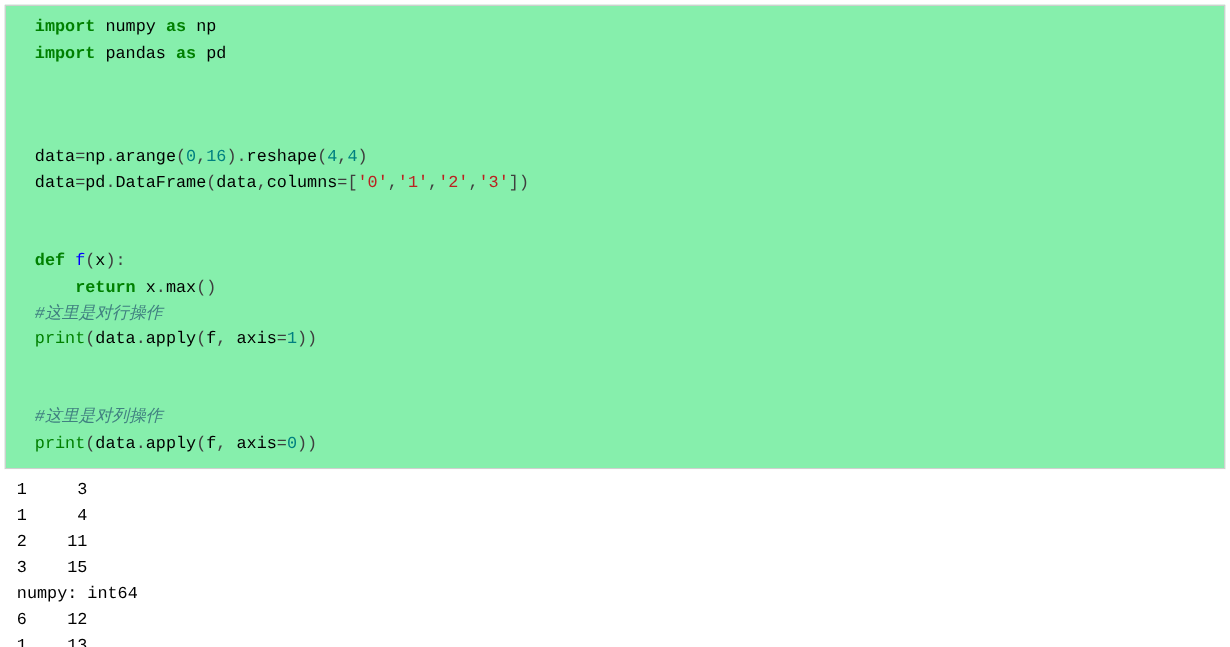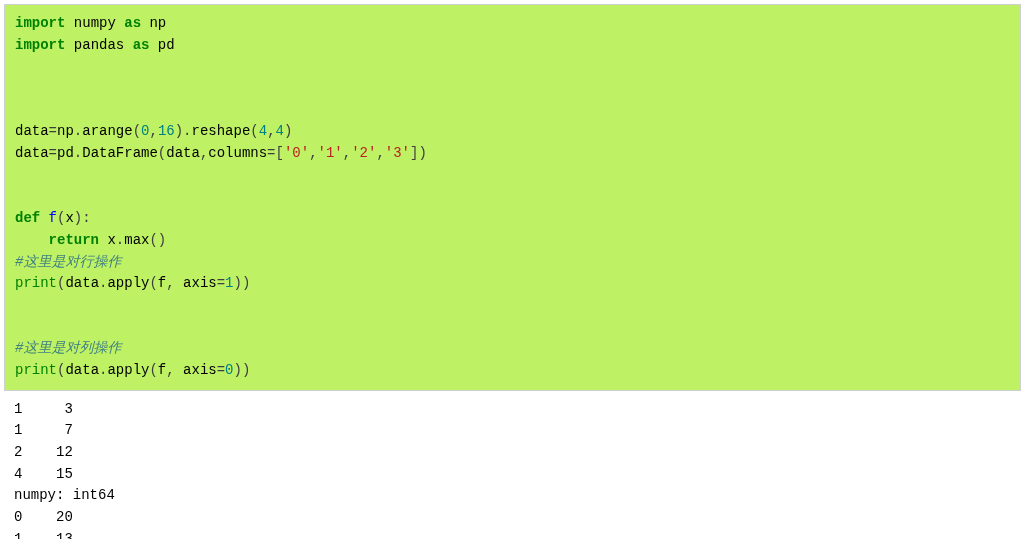--- a/index.html
+++ b/index.html
@@ -7,23 +7,23 @@
       padding: 0;
       box-sizing: border-box;
     }
     body {
       font-family: "Courier New", monospace;
       font-size: 14px;
       background: #fff;
       padding: 4px;
     }
     .code-cell {
-      background: #bef264;
+      background: #86efac;
       border: 1px solid #cfcfcf;
-      padding: 8px 10px;
+      padding: 8px 24px;
       line-height: 1.55;
       white-space: pre;
       overflow-x: auto;
       color: #000;
     }
     .output-cell {
       background: #fff;
       padding: 8px 10px 2px 10px;
       line-height: 1.55;
       white-space: pre;
@@ -52,21 +52,21 @@
 <span class="kw-green">def</span><span class="kw-blue"> f</span><span class="punct">(</span><span>x</span><span class="punct">):</span>
 <span>    </span><span class="kw-green">return</span><span> x</span><span class="punct">.</span><span>max</span><span class="punct">()</span>
 <span class="comment">#这里是对行操作</span>
 <span class="builtin">print</span><span class="punct">(</span><span>data</span><span class="punct">.</span><span>apply</span><span class="punct">(</span><span>f</span><span class="punct">, </span><span>axis</span><span class="punct">=</span><span class="num">1</span><span class="punct">))</span>
 <span>
 </span>
 <span class="comment">#这里是对列操作</span>
 <span class="builtin">print</span><span class="punct">(</span><span>data</span><span class="punct">.</span><span>apply</span><span class="punct">(</span><span>f</span><span class="punct">, </span><span>axis</span><span class="punct">=</span><span class="num">0</span><span class="punct">))</span></div>
 
 <div class="output-cell"><span>1     3</span>
-<span>1     7</span>
-<span>2    12</span>
-<span>4    15</span>
+<span>1     4</span>
+<span>2    11</span>
+<span>3    15</span>
 <span>numpy: int64</span>
-<span>0    20</span>
+<span>6    12</span>
 <span>1    13</span>
 
 
 </div>
 
 </body></html>

